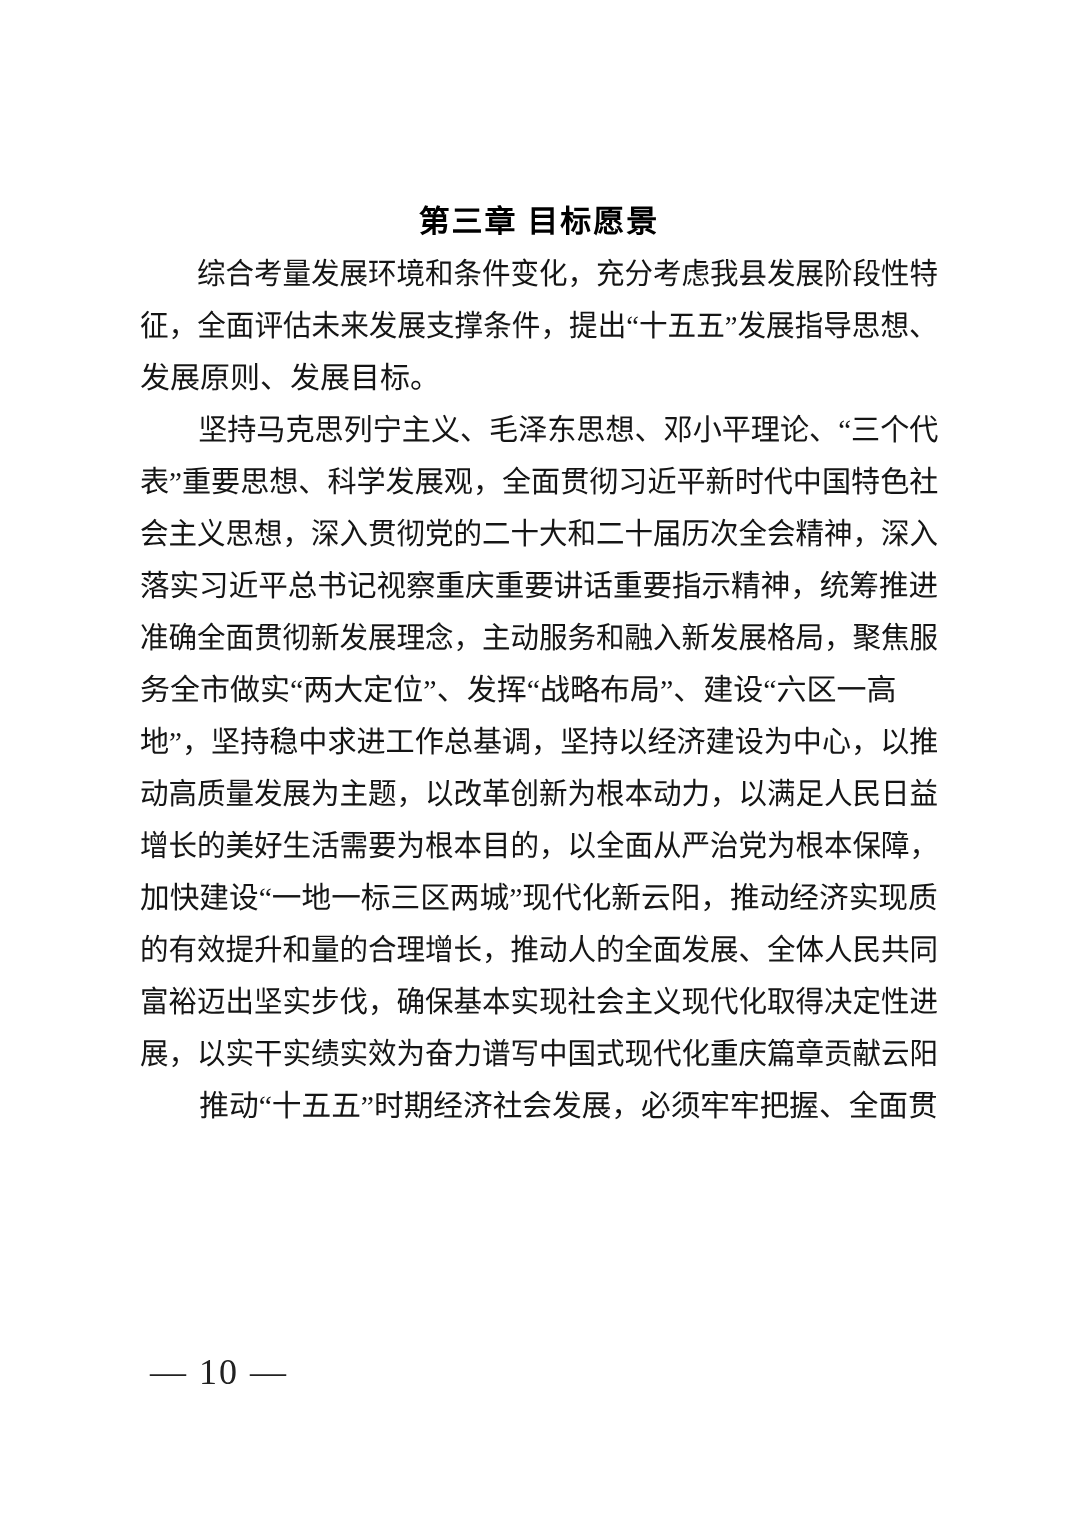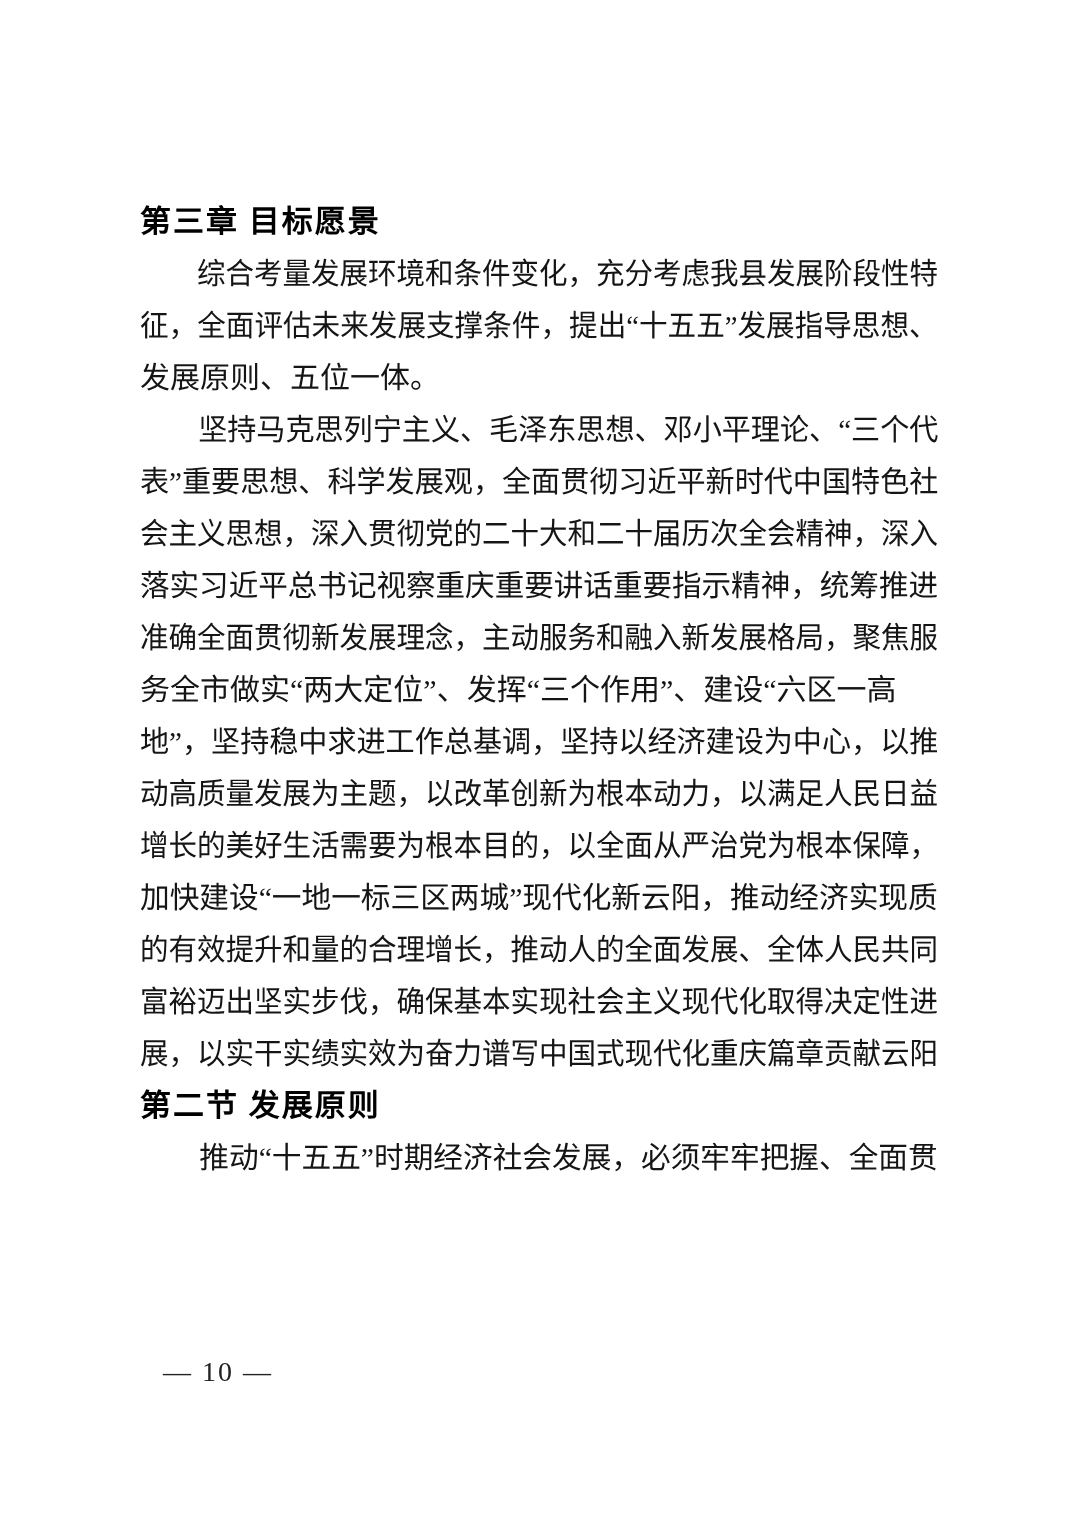--- a/index.html
+++ b/index.html
@@ -20,70 +20,70 @@
     position: absolute;
     left: 140px; top: 196px;
     width: 798px;
   }
   .heading {
     margin: 0;
     font-size: 31px;
     font-weight: 700;
     height: 52px;
     line-height: 52px;
+    text-align: center;
     color: #000000;
     letter-spacing: 2px;
     white-space: nowrap;
   }
   .line {
     font-size: 30px;
     height: 52px;
     line-height: 52px;
     white-space: nowrap;
     color: #151515;
   }
   .indent { text-indent: 60px; }
   .page-number {
     position: absolute;
-    left: 163px;
+    left: 150px;
     top: 1352px;
-    font-size: 28px;
+    font-size: 36px;
     line-height: 40px;
     color: #222222;
     letter-spacing: 2px;
     white-space: nowrap;
   }
 </style>
 </head>
 <body>
 
 <div class="page">
   <main class="content">
 
     <h1 class="heading">第三章 目标愿景</h1>
 
     <div class="line indent" style="transform-origin: 0px 50%; transform: scaleX(0.95);">综合考量发展环境和条件变化，充分考虑我县发展阶段性特</div>
     <div class="line" style="transform-origin: 0px 50%; transform: scaleX(0.953405);">征，全面评估未来发展支撑条件，提出“十五五”发展指导思想、</div>
-    <div class="line last">发展原则、五位一体。</div>
+    <div class="line last">发展原则、发展目标。</div>
 
 
     <div class="line indent" style="transform-origin: 0px 50%; transform: scaleX(0.969623);">坚持马克思列宁主义、毛泽东思想、邓小平理论、“三个代</div>
     <div class="line" style="transform-origin: 0px 50%; transform: scaleX(0.969623);">表”重要思想、科学发展观，全面贯彻习近平新时代中国特色社</div>
     <div class="line" style="transform-origin: 0px 50%; transform: scaleX(0.95);">会主义思想，深入贯彻党的二十大和二十届历次全会精神，深入</div>
     <div class="line" style="transform-origin: 0px 50%; transform: scaleX(0.985185);">落实习近平总书记视察重庆重要讲话重要指示精神，统筹推进</div>
     <div class="line" style="transform-origin: 0px 50%; transform: scaleX(0.95);">准确全面贯彻新发展理念，主动服务和融入新发展格局，聚焦服</div>
-    <div class="line" style="letter-spacing: 0px;">务全市做实“两大定位”、发挥“三个作用”、建设“六区一高</div>
+    <div class="line" style="letter-spacing: 0px;">务全市做实“两大定位”、发挥“战略布局”、建设“六区一高</div>
     <div class="line" style="transform-origin: 0px 50%; transform: scaleX(0.969623);">地”，坚持稳中求进工作总基调，坚持以经济建设为中心，以推</div>
     <div class="line" style="transform-origin: 0px 50%; transform: scaleX(0.95);">动高质量发展为主题，以改革创新为根本动力，以满足人民日益</div>
     <div class="line" style="transform-origin: 0px 50%; transform: scaleX(0.95);">增长的美好生活需要为根本目的，以全面从严治党为根本保障，</div>
     <div class="line" style="transform-origin: 0px 50%; transform: scaleX(0.988848);">加快建设“一地一标三区两城”现代化新云阳，推动经济实现质</div>
     <div class="line" style="transform-origin: 0px 50%; transform: scaleX(0.95);">的有效提升和量的合理增长，推动人的全面发展、全体人民共同</div>
     <div class="line" style="transform-origin: 0px 50%; transform: scaleX(0.95);">富裕迈出坚实步伐，确保基本实现社会主义现代化取得决定性进</div>
     <div class="line" style="transform-origin: 0px 50%; transform: scaleX(0.95);">展，以实干实绩实效为奋力谱写中国式现代化重庆篇章贡献云阳</div>
 
-    <h2 class="heading">第二节 发展原则</h2>
 
     <div class="line indent" style="transform-origin: 0px 50%; transform: scaleX(0.988848);">推动“十五五”时期经济社会发展，必须牢牢把握、全面贯</div>
 
   </main>
 
   <footer class="page-number">— 10 —</footer>
 </div>
 
 </body></html>

